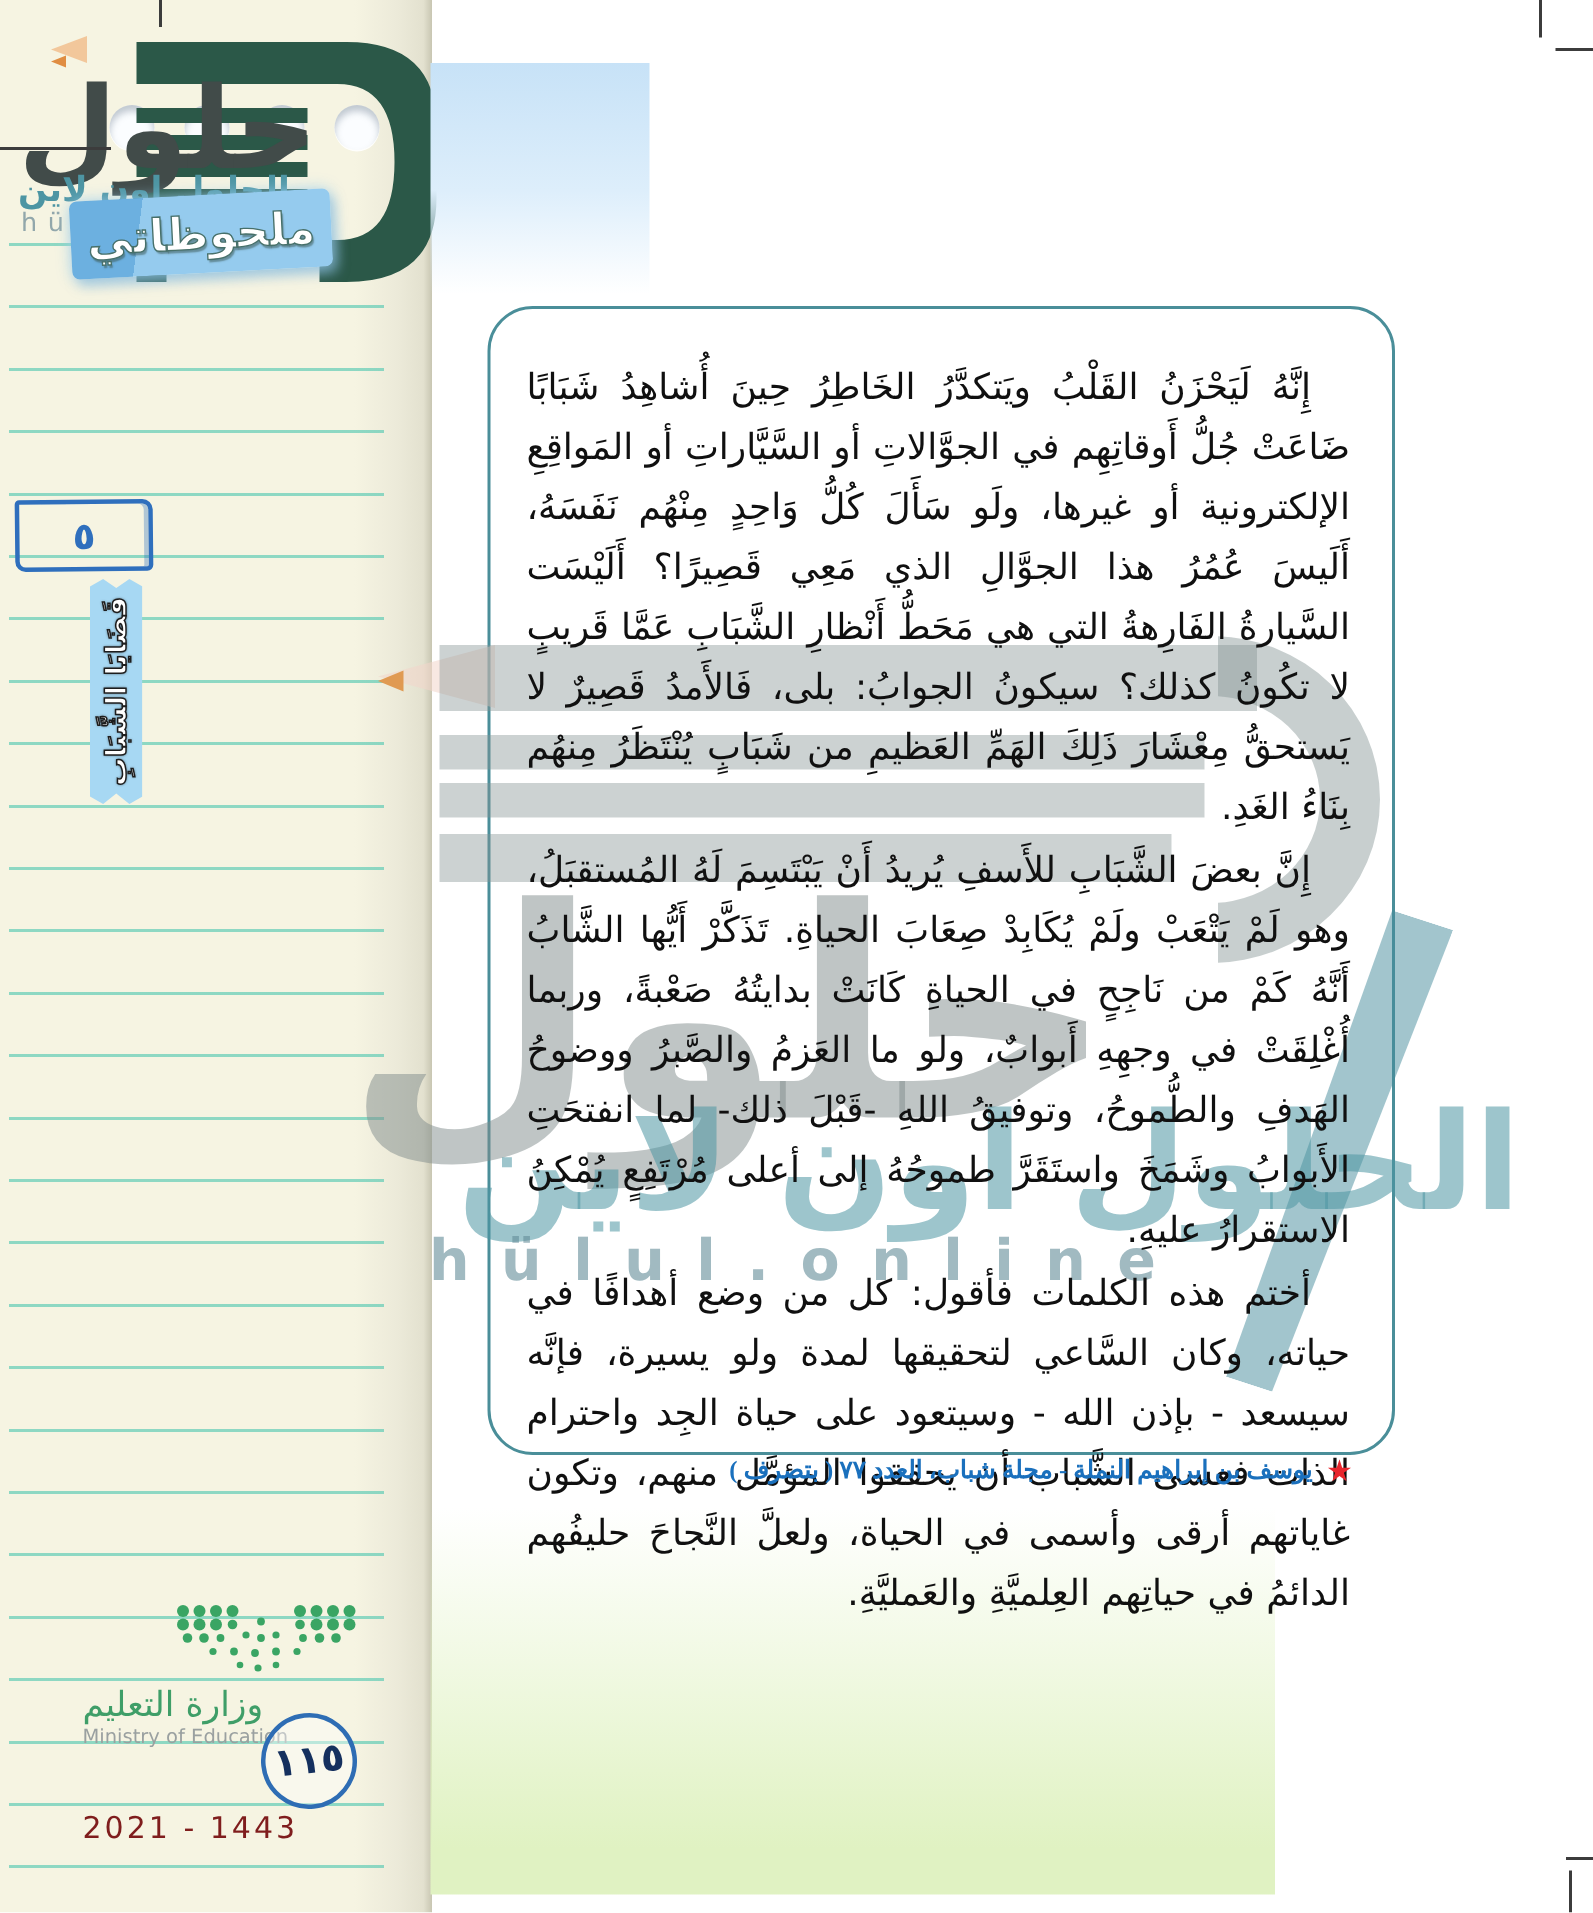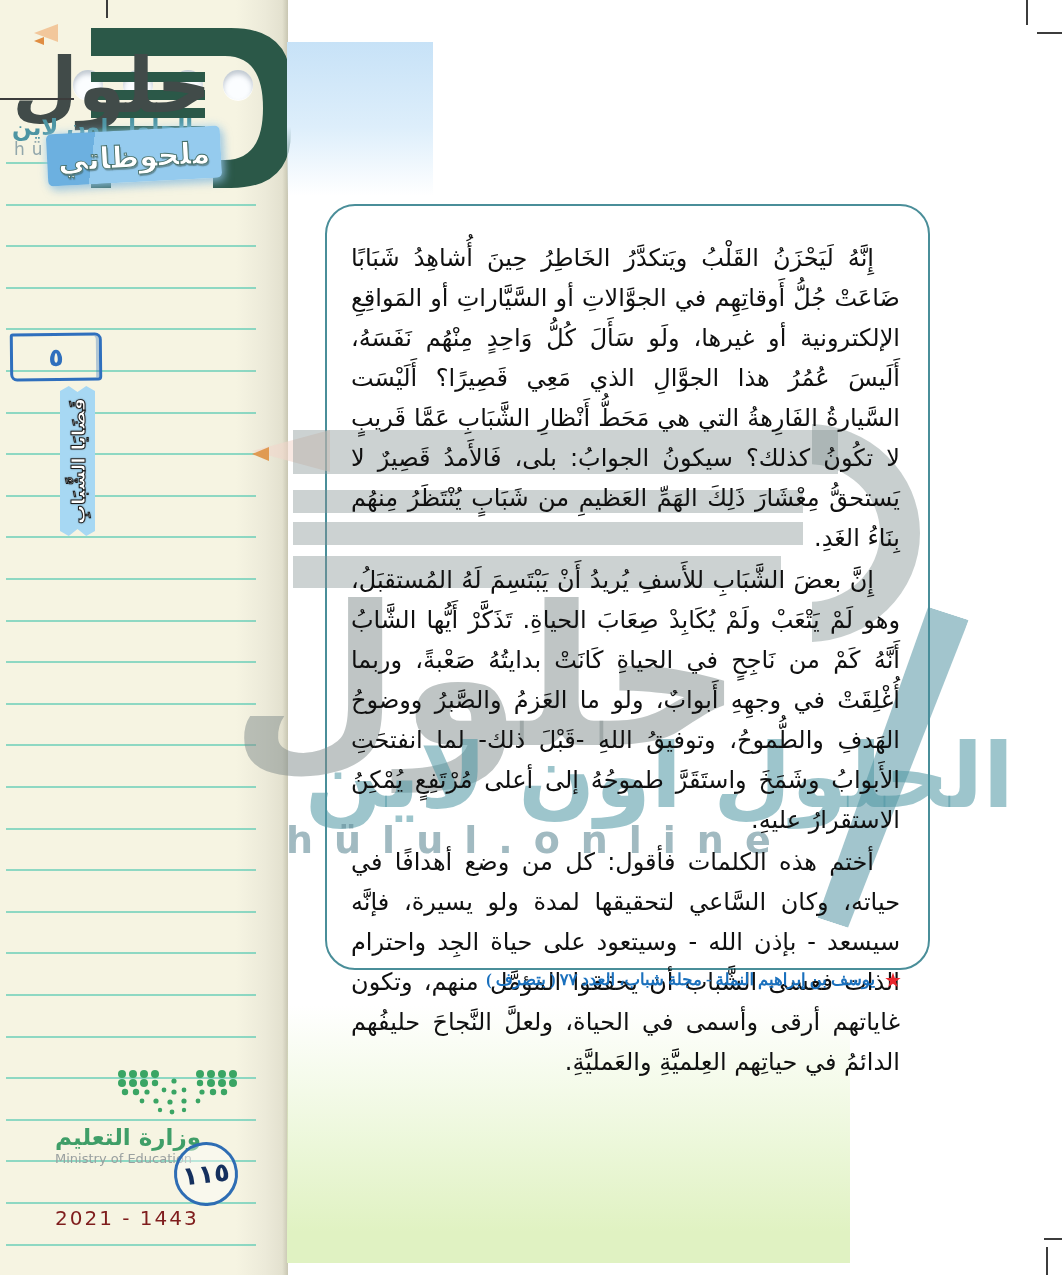--- a/index.html
+++ b/index.html
@@ -133,21 +133,21 @@
   
   .mid-pencil-body{left:252px;top:430px;width:0;height:0;
     border-top:21px solid transparent;border-bottom:21px solid transparent;
     border-right:78px solid rgba(243,213,203,.55);}
   .mid-pencil-tip{left:252px;top:447px;width:0;height:0;
     border-top:7px solid transparent;border-bottom:7px solid transparent;
     border-right:17px solid #e09a52;}
 
   
   .moe-dots{left:112px;top:1068px;width:130px;height:50px;}
-  .moe-ar{left:55px;top:1124px;font-size:23px;font-weight:bold;color:#3f9e68;direction:rtl;}
+  .moe-ar{left:55px;top:1124px;font-size:23px;font-weight:normal;color:#3f9e68;direction:rtl;}
   .moe-en{left:55px;top:1151px;font-size:13px;color:#9aa0a0;text-align:right;}
   .moe-year{left:55px;top:1166px;font-size:20px;color:#7f1d1d;letter-spacing:2px;margin-top:40px;}
   .page-circle{
     left:174px;top:1142px;width:58px;height:58px;border-radius:50%;
     border:3.5px solid #2e6db4;transform:rotate(-6deg);
     display:flex;align-items:center;justify-content:center;background:rgba(255,255,255,.4);
   }
   .page-circle span{color:#15305e;font-size:26px;font-weight:bold;}
 
   

